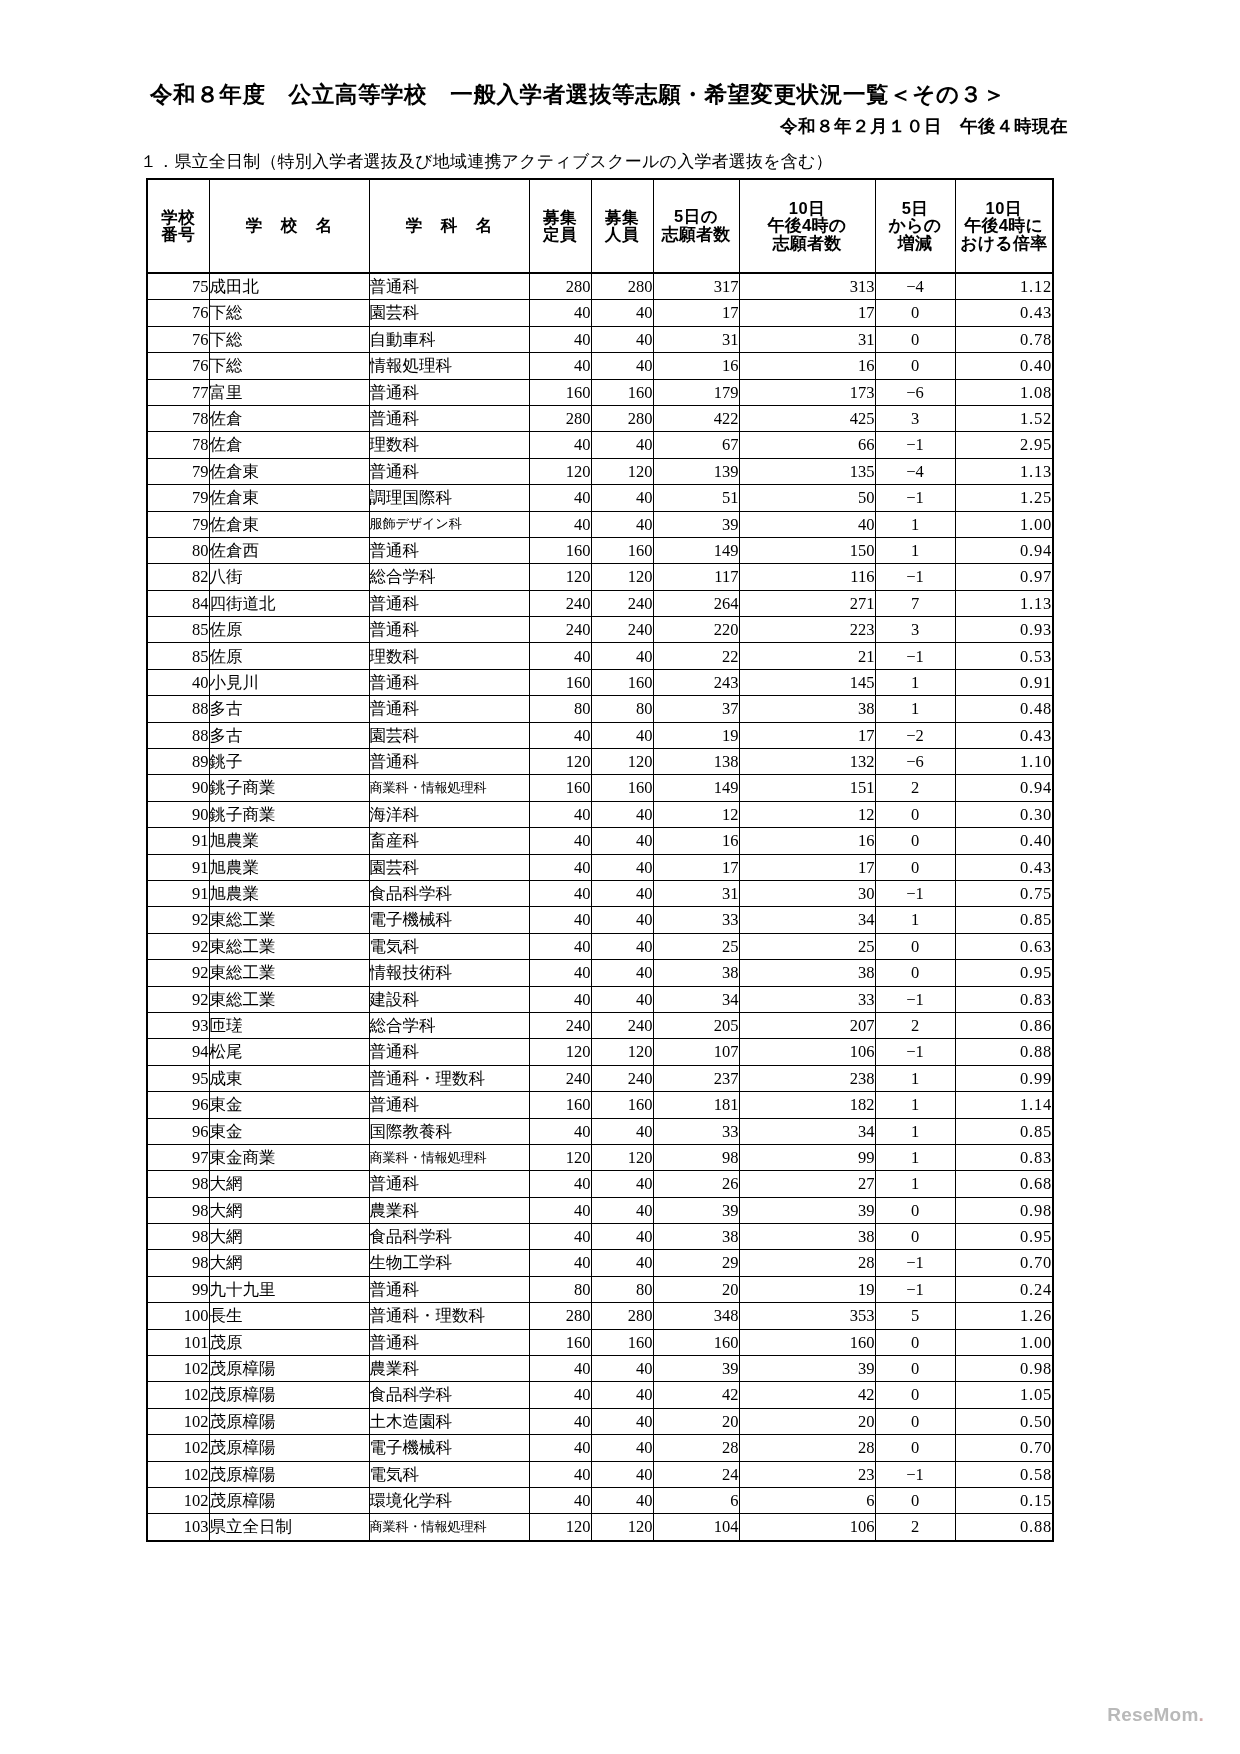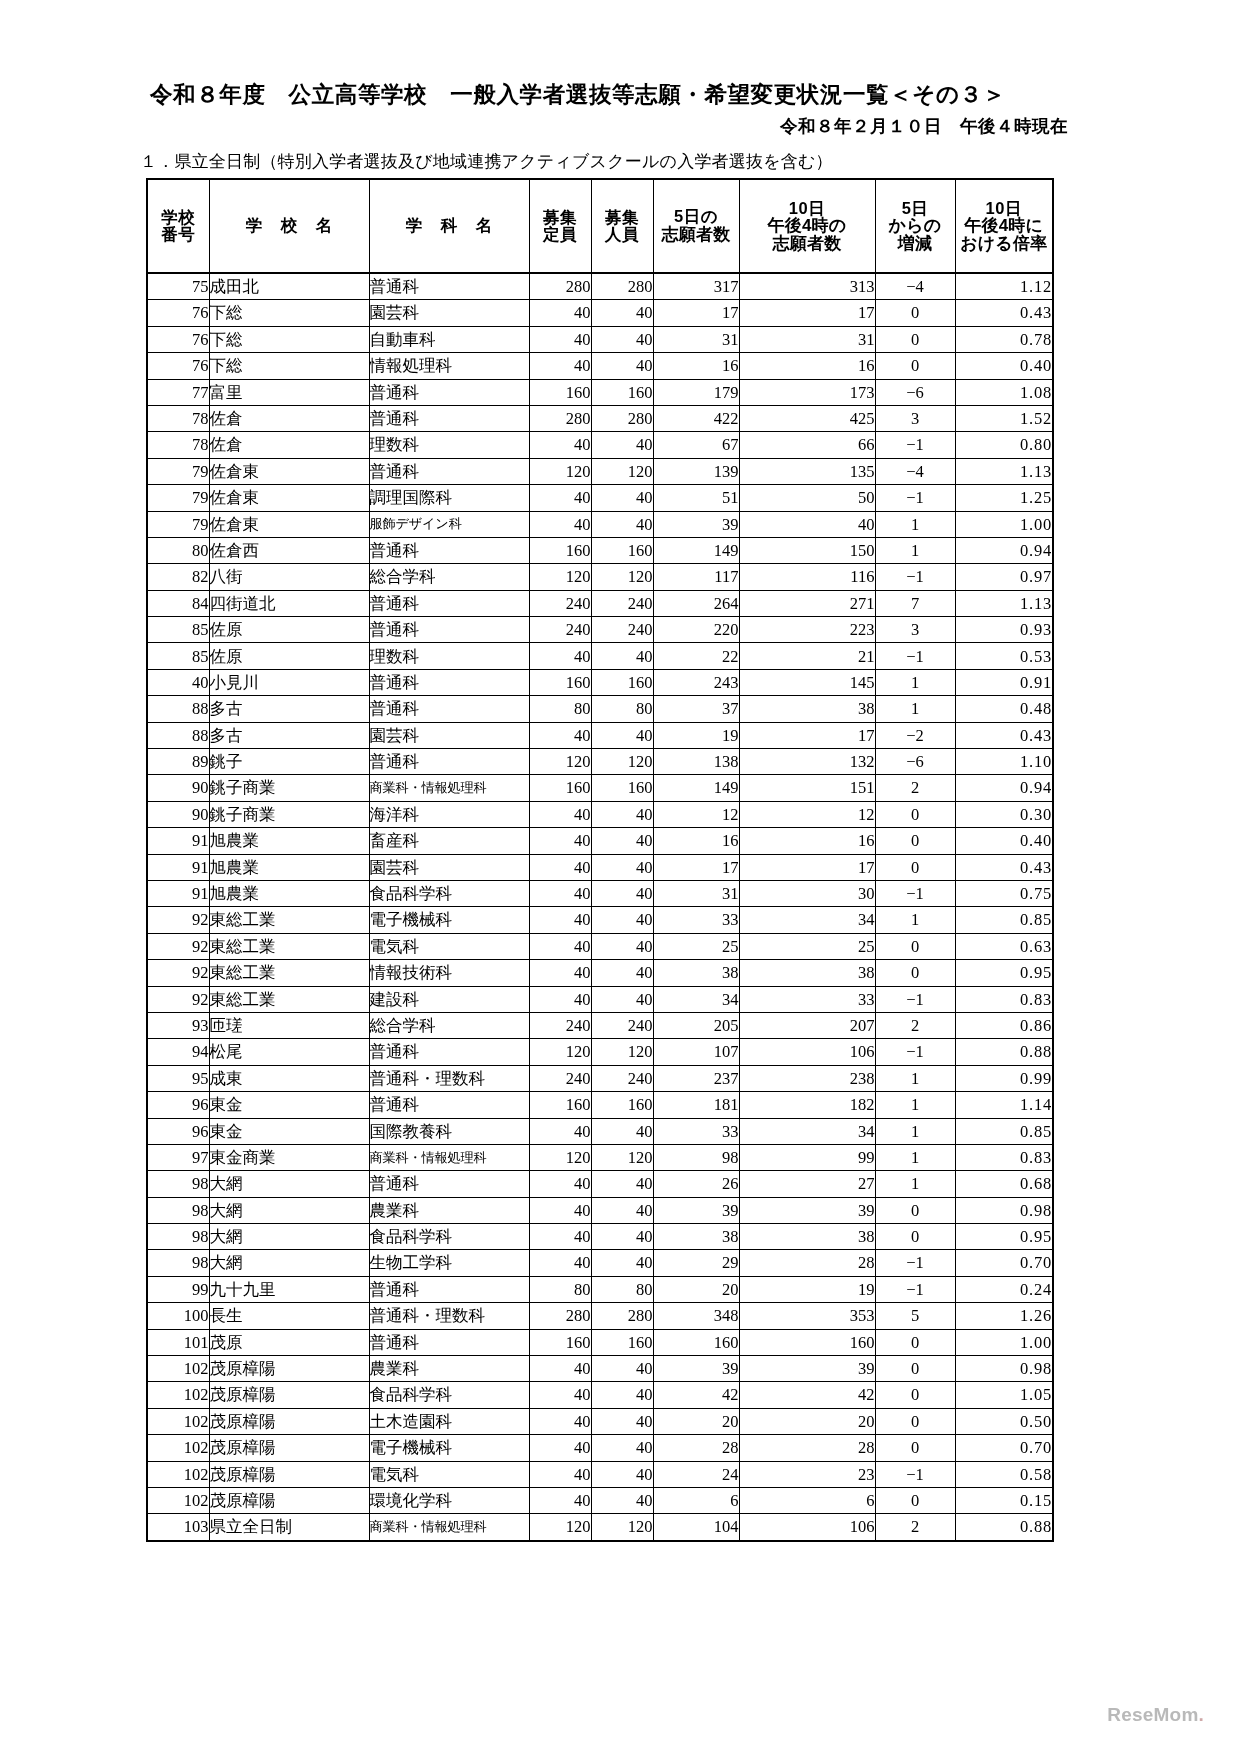--- a/index.html
+++ b/index.html
@@ -267,21 +267,21 @@
           </tr>
           <tr>
             <td class="num">78</td>
             <td class="txt">佐倉</td>
             <td class="txt">理数科</td>
             <td class="num">40</td>
             <td class="num">40</td>
             <td class="num">67</td>
             <td class="num">66</td>
             <td class="num" style="text-align: center; padding-right: 0px;">−1</td>
-            <td class="rate">0.80</td>
+            <td class="rate">2.95</td>
           </tr>
           <tr>
             <td class="num">79</td>
             <td class="txt">佐倉東</td>
             <td class="txt">普通科</td>
             <td class="num">120</td>
             <td class="num">120</td>
             <td class="num">139</td>
             <td class="num">135</td>
             <td class="num" style="text-align: center; padding-right: 0px;">−4</td>

